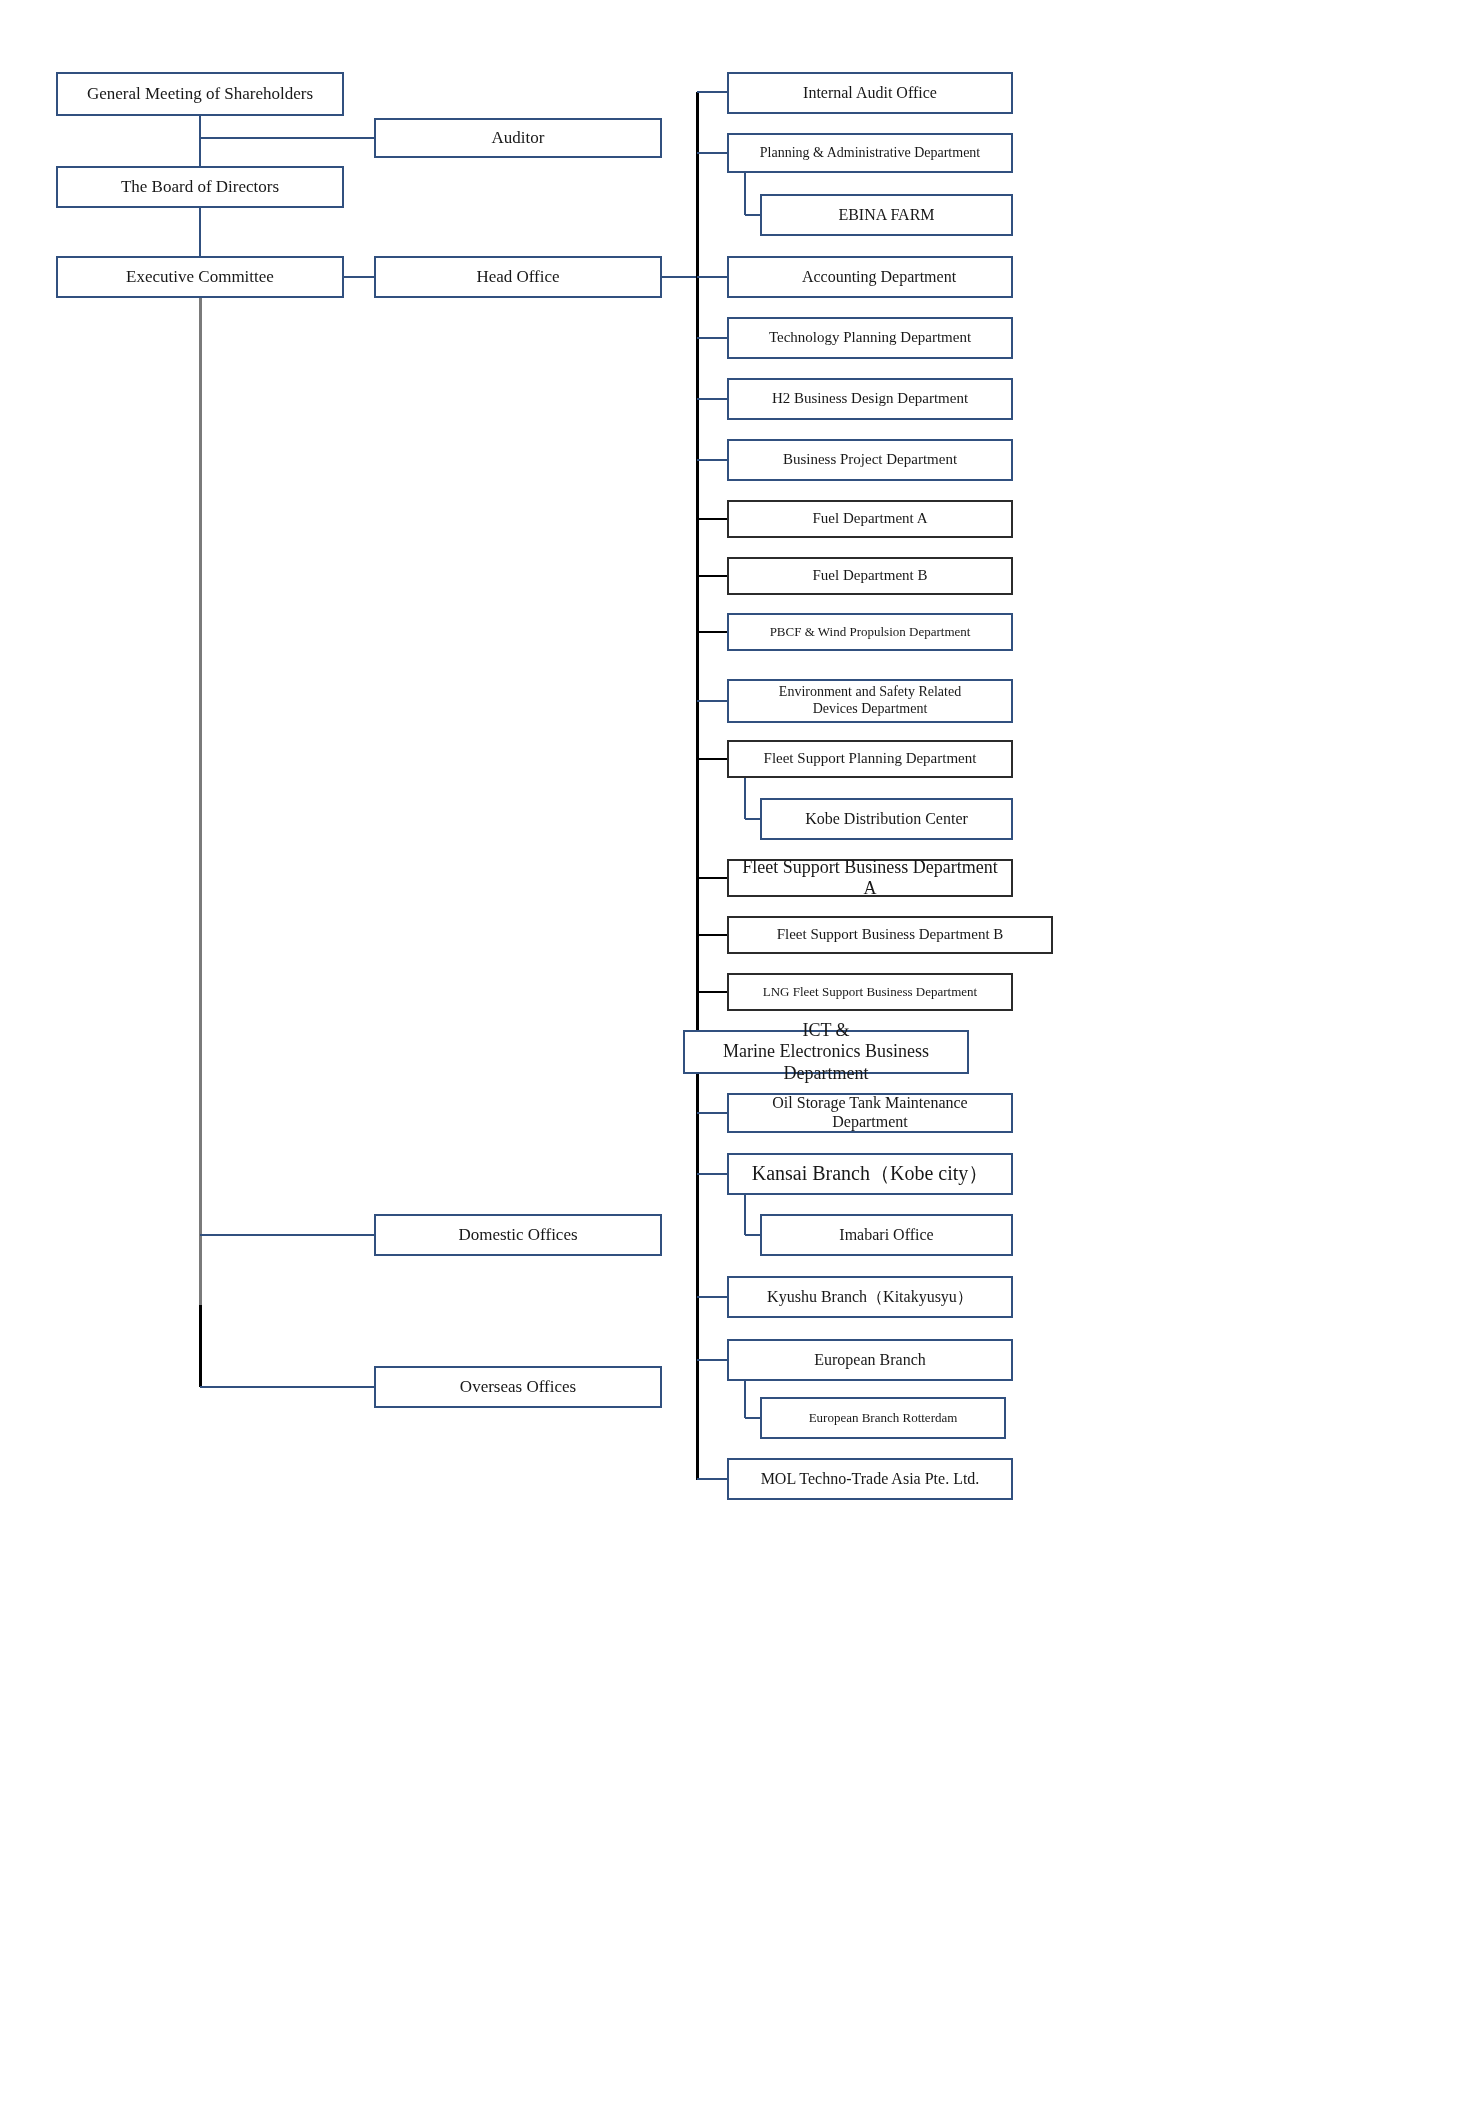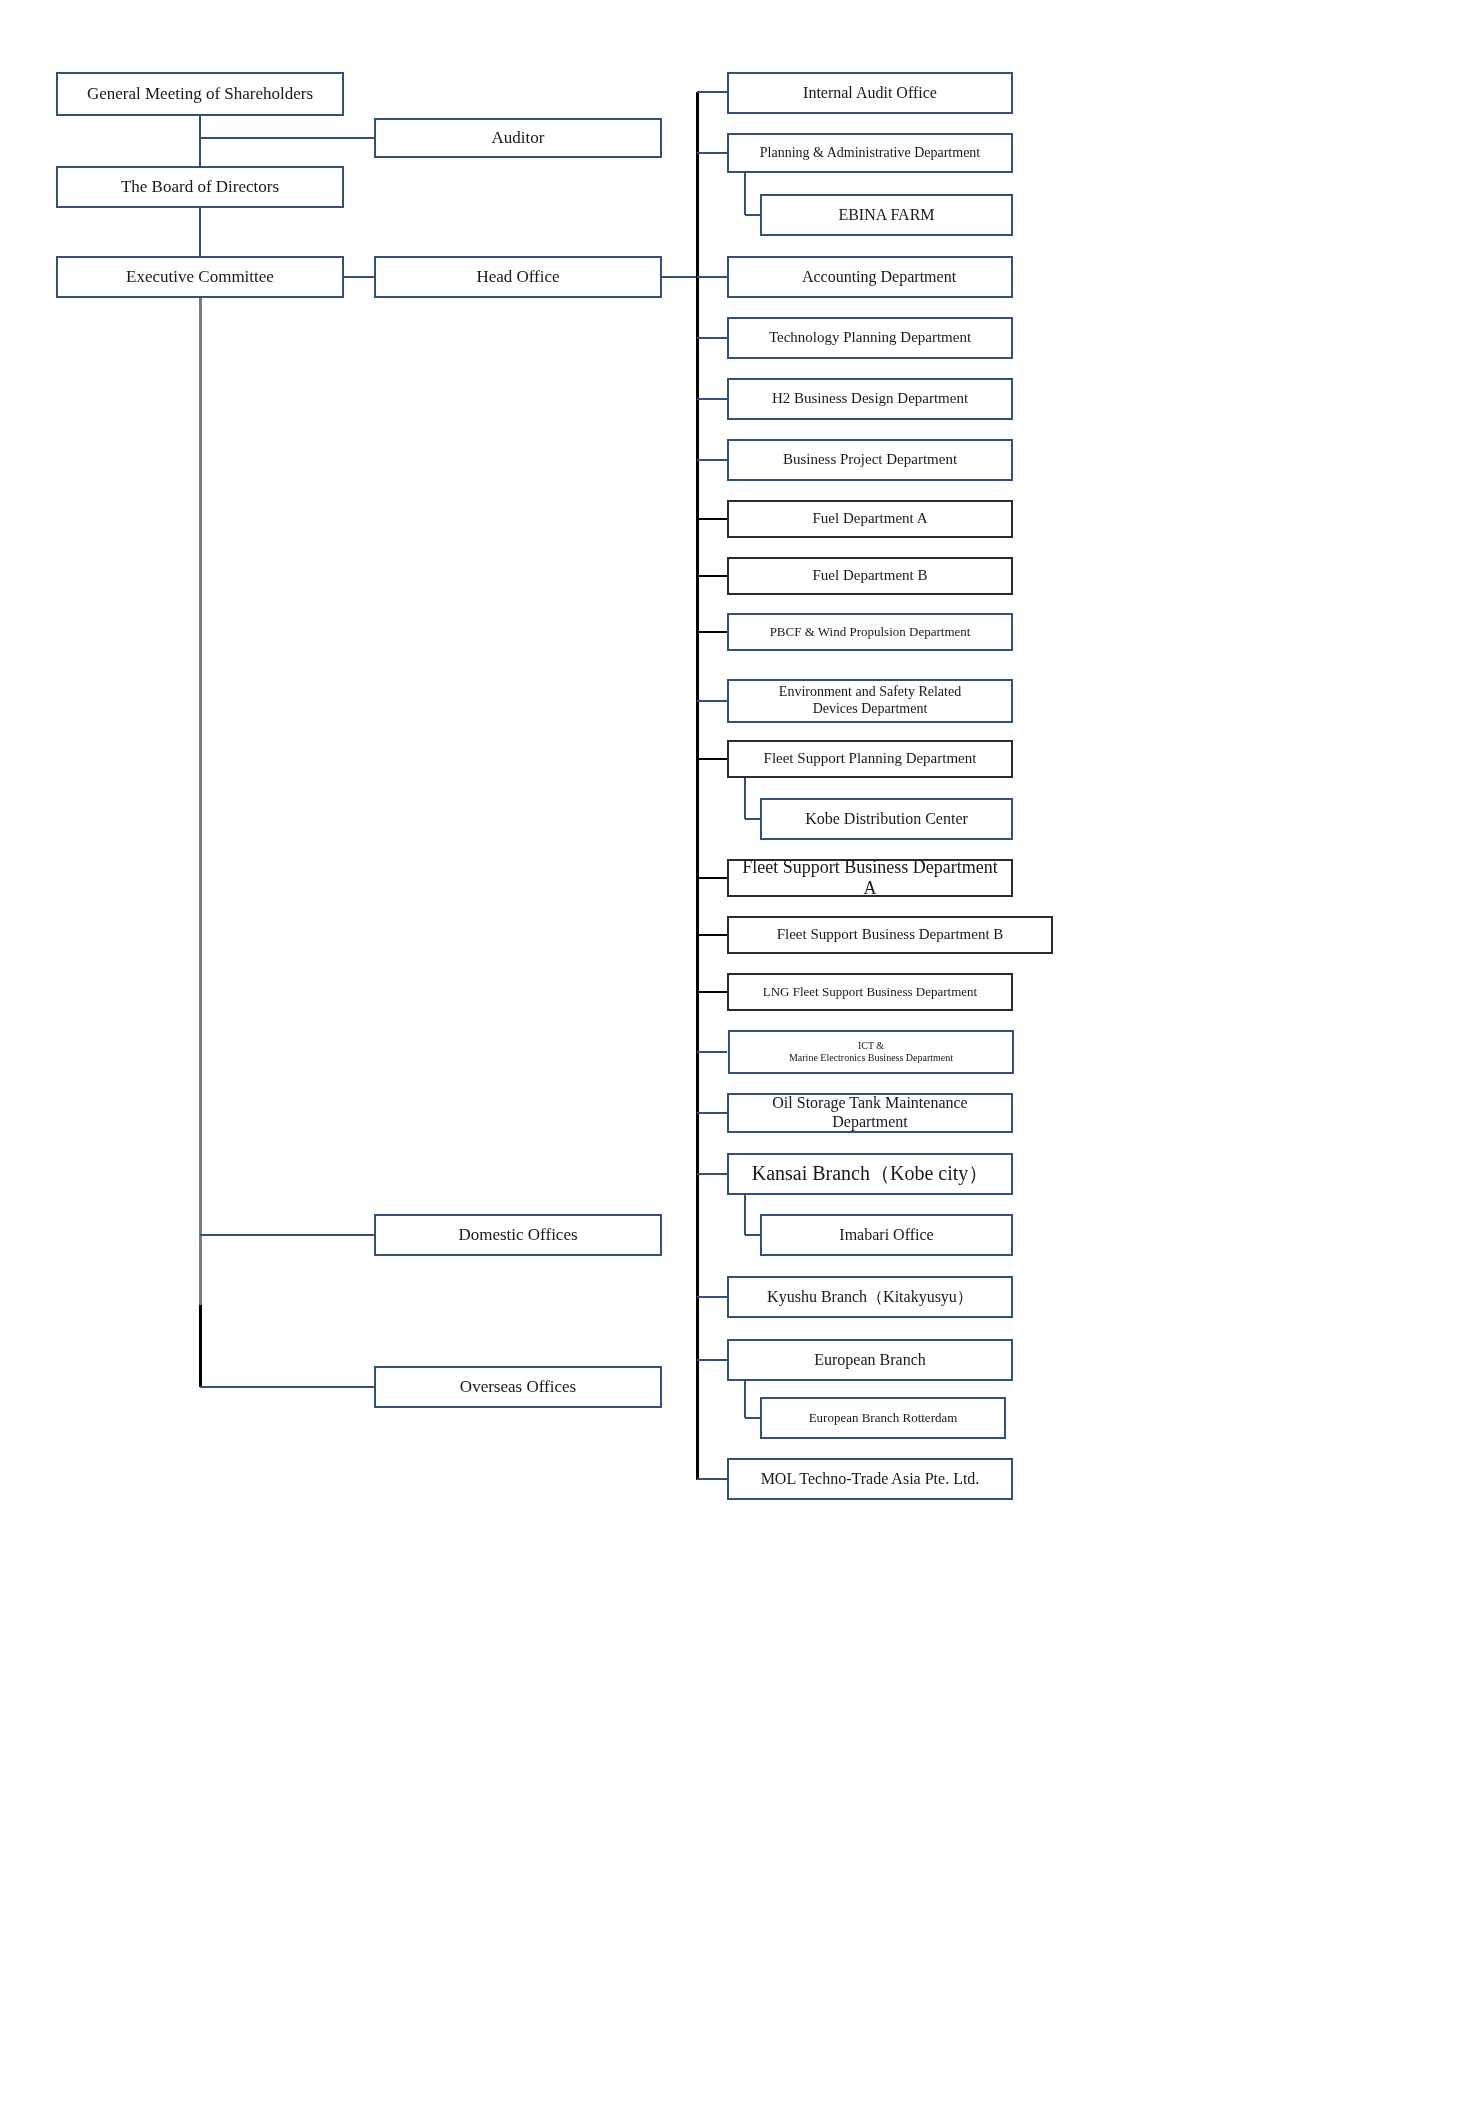--- a/index.html
+++ b/index.html
@@ -154,21 +154,21 @@
       </div>
       <div class="node-box dark" style="left: 727px; top: 859px; width: 286px; height: 38px; font-size: 18px;">
         <span class="node-label">Fleet Support Business Department A</span>
       </div>
       <div class="node-box dark" style="left: 727px; top: 916px; width: 326px; height: 38px; font-size: 15px;">
         <span class="node-label">Fleet Support Business Department B</span>
       </div>
       <div class="node-box dark" style="left: 727px; top: 973px; width: 286px; height: 38px; font-size: 13px;">
         <span class="node-label">LNG Fleet Support Business Department</span>
       </div>
-      <div class="node-box" style="left: 728px; top: 1030px; width: 286px; height: 44px; font-size: 10px;">
+      <div class="node-box" style="left: 683px; top: 1030px; width: 286px; height: 44px; font-size: 18px;">
         <span class="node-label">ICT &amp;
 Marine Electronics Business Department</span>
       </div>
       <div class="node-box" style="left: 727px; top: 1093px; width: 286px; height: 40px; font-size: 16px;">
         <span class="node-label">Oil Storage Tank Maintenance Department</span>
       </div>
       <div class="node-box" style="left: 727px; top: 1153px; width: 286px; height: 42px; font-size: 20px;">
         <span class="node-label">Kansai Branch（Kobe city）</span>
       </div>
       <div class="node-box" style="left: 760px; top: 1214px; width: 253px; height: 42px; font-size: 16px;">

